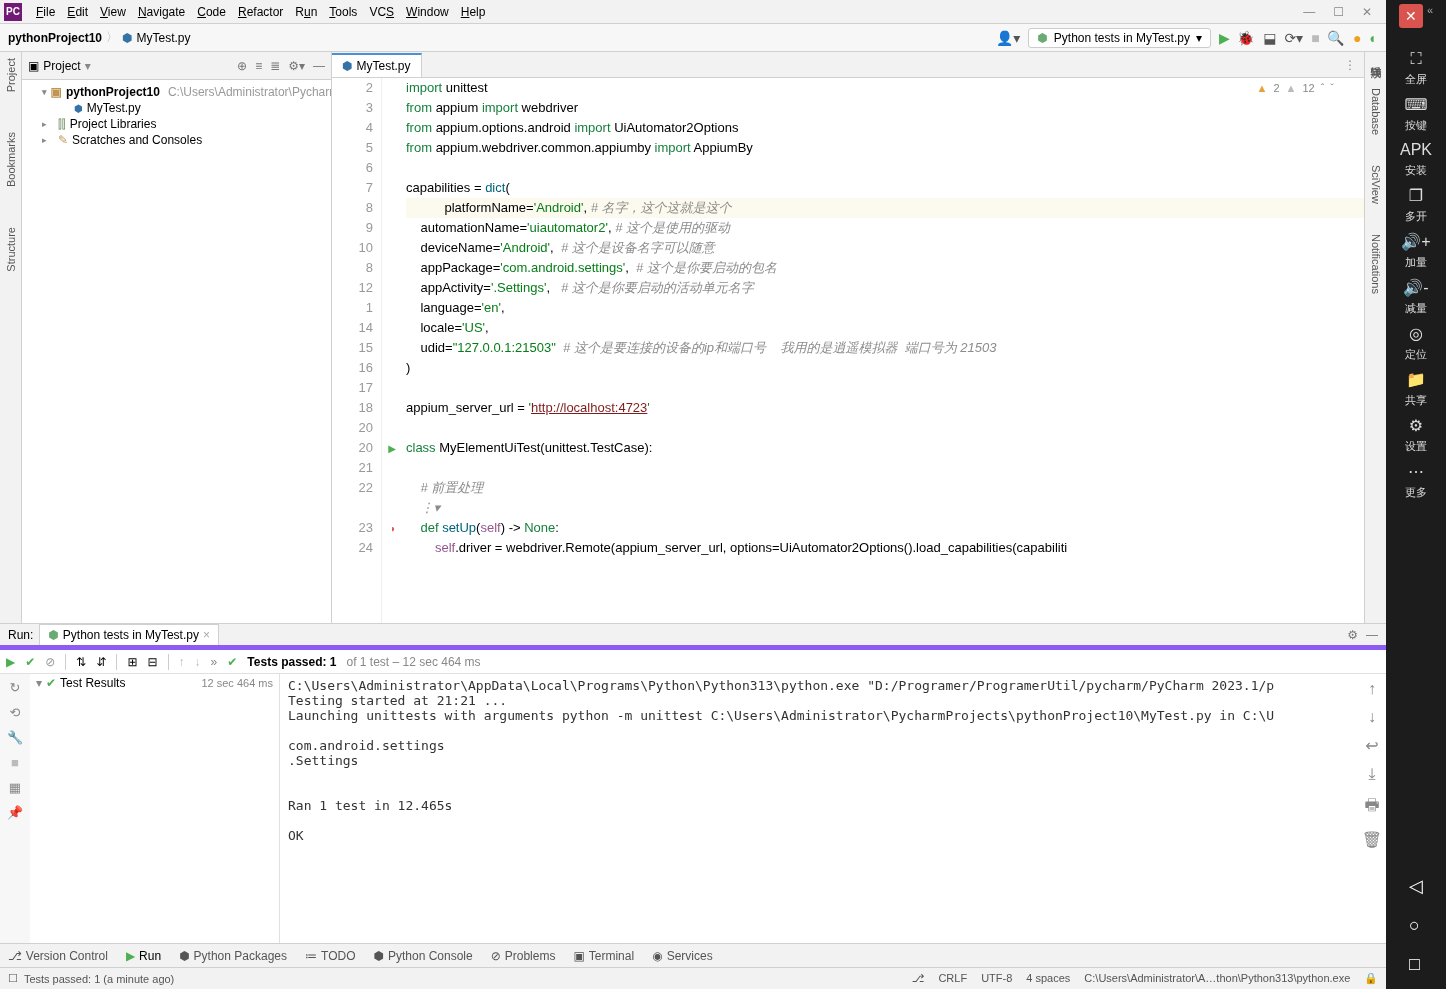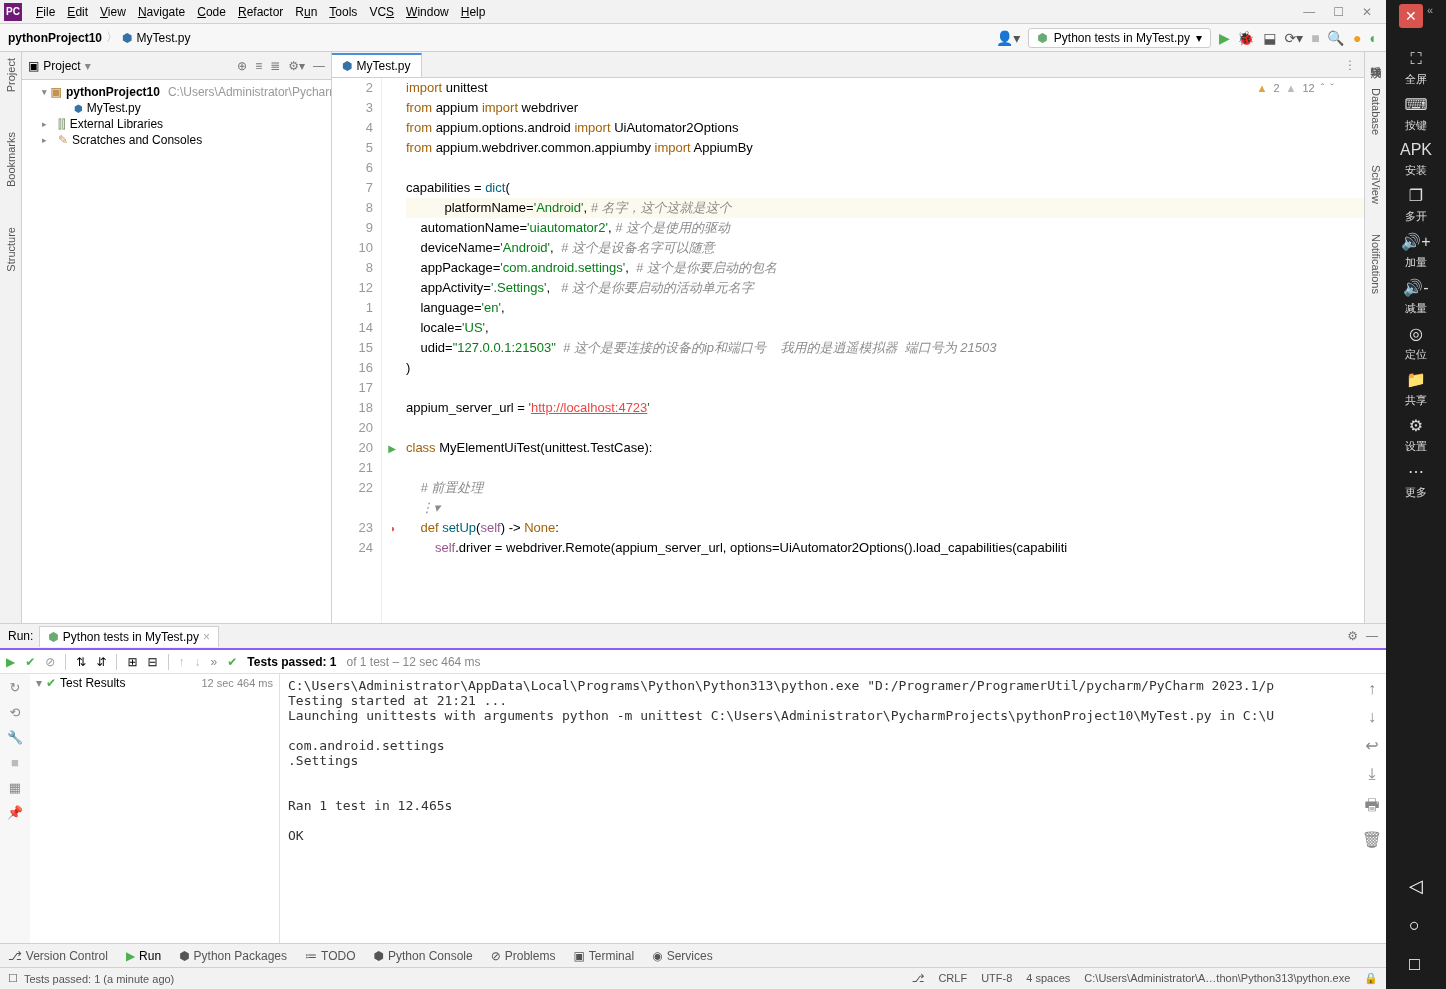--- a/index.html
+++ b/index.html
@@ -50,35 +50,35 @@
 .editor-tabs { height:26px; display:flex; align-items:center; border-bottom:1px solid #d0d0d0; background:#f2f2f2; font-size:12px;}
 .editor-tab { padding:4px 10px; background:#fff; border-right:1px solid #d0d0d0; border-top:2px solid transparent; display:flex; align-items:center; gap:4px;}
 .editor-tab.active { border-top:2px solid #4a90d9; }
 .editor-body { flex:1; display:flex; overflow:auto; font-family: "JetBrains Mono","Consolas",monospace; font-size:13px; background:#fff; position:relative;}
 .gutter { width:50px; text-align:right; padding:0 8px 0 0; color:#999; background:#fff; border-right:1px solid #eee; user-select:none;}
 .gutter div { height:20px; line-height:20px; }
 .gutter-icons { width:20px; background:#fff; }
 .gutter-icons div { height:20px; display:flex; align-items:center; justify-content:center; font-size:10px;}
 .code { flex:1; padding-left:4px; white-space:pre; }
 .code div { height:20px; line-height:20px; }
-.kw { color:#a16207; }
+.kw { color:#15803d; }
 .str { color:#067d17; }
 .cmt { color:#8c8c8c; font-style:italic; }
 .fn { color:#00627a; }
 .self { color:#94558d; }
-.url { color:#ef4444; text-decoration:underline; }
+.url { color:#7f1d1d; text-decoration:underline; }
 .hl-line { background:#fcfaee;padding-left:24px; }
 .editor-warnings { position:absolute; top:4px; right:30px; font-size:11px; color:#888; display:flex; gap:6px; align-items:center;}
 .warn-tri { color:#e6a23c; }
 .right-tab-strip { width:22px; background:#f2f2f2; border-left:1px solid #d0d0d0; display:flex; flex-direction:column; align-items:center; padding-top:6px; gap:30px;}
 .right-tab-strip .vtab { writing-mode: vertical-rl; font-size:11px; color:#555; }
 
 
 .run-panel { height:320px; border-top:1px solid #d0d0d0; display:flex; flex-direction:column; background:#fff;}
-.run-header { height:26px; background:#f2f2f2; display:flex; align-items:center; padding:0 8px; font-size:12px; border-bottom:2px solid #8b5cf6;}
+.run-header { height:26px; background:#f2f2f2; display:flex; align-items:center; padding:0 8px; font-size:12px; border-bottom:5px solid #8b5cf6;}
 .run-header .rh-tab { background:#fff; border:1px solid #d0d0d0; border-bottom:none; padding:3px 8px; display:flex; align-items:center; gap:4px; margin-left:6px;}
 .run-header .rh-tools { margin-left:auto; display:flex; gap:8px; color:#777;}
 .run-toolbar { height:24px; display:flex; align-items:center; padding:0 6px; gap:10px; border-bottom:1px solid #e0e0e0; font-size:12px;}
 .run-toolbar .sep { width:1px; height:16px; background:#ccc; }
 .run-body { flex:1; display:flex; min-height:0;}
 .run-left-icons { width:30px; background:#f7f7f7; display:flex; flex-direction:column; align-items:center; gap:10px; padding-top:6px; color:#888; font-size:13px;}
 .test-tree { width:250px; border-right:1px solid #e0e0e0; font-size:12px;}
 .test-tree-row { display:flex; align-items:center; padding:2px 6px;}
 .test-tree-row .time { margin-left:auto; color:#888; font-size:11px;}
 .console { flex:1; font-family:"Consolas",monospace; font-size:13px; padding:4px 8px; white-space:pre; overflow:auto; color:#333;}
@@ -174,21 +174,21 @@
           <span class="path">C:\Users\Administrator\PycharmP</span>
         </div>
         <div class="tree-row indent2">
           <span class="arrow"></span>
           <span class="py-icon">⬢</span>
           <span>MyTest.py</span>
         </div>
         <div class="tree-row indent1">
           <span class="arrow">▸</span>
           <span style="color:#6a8759">⫿⫿</span>
-          <span>External Libraries</span>
+          <span>Project Libraries</span>
         </div>
         <div class="tree-row indent1">
           <span class="arrow">▸</span>
           <span style="color:#c09553">✎</span>
           <span>Scratches and Consoles</span>
         </div>
       </div>
     </div>
 
     <div class="editor-area">

